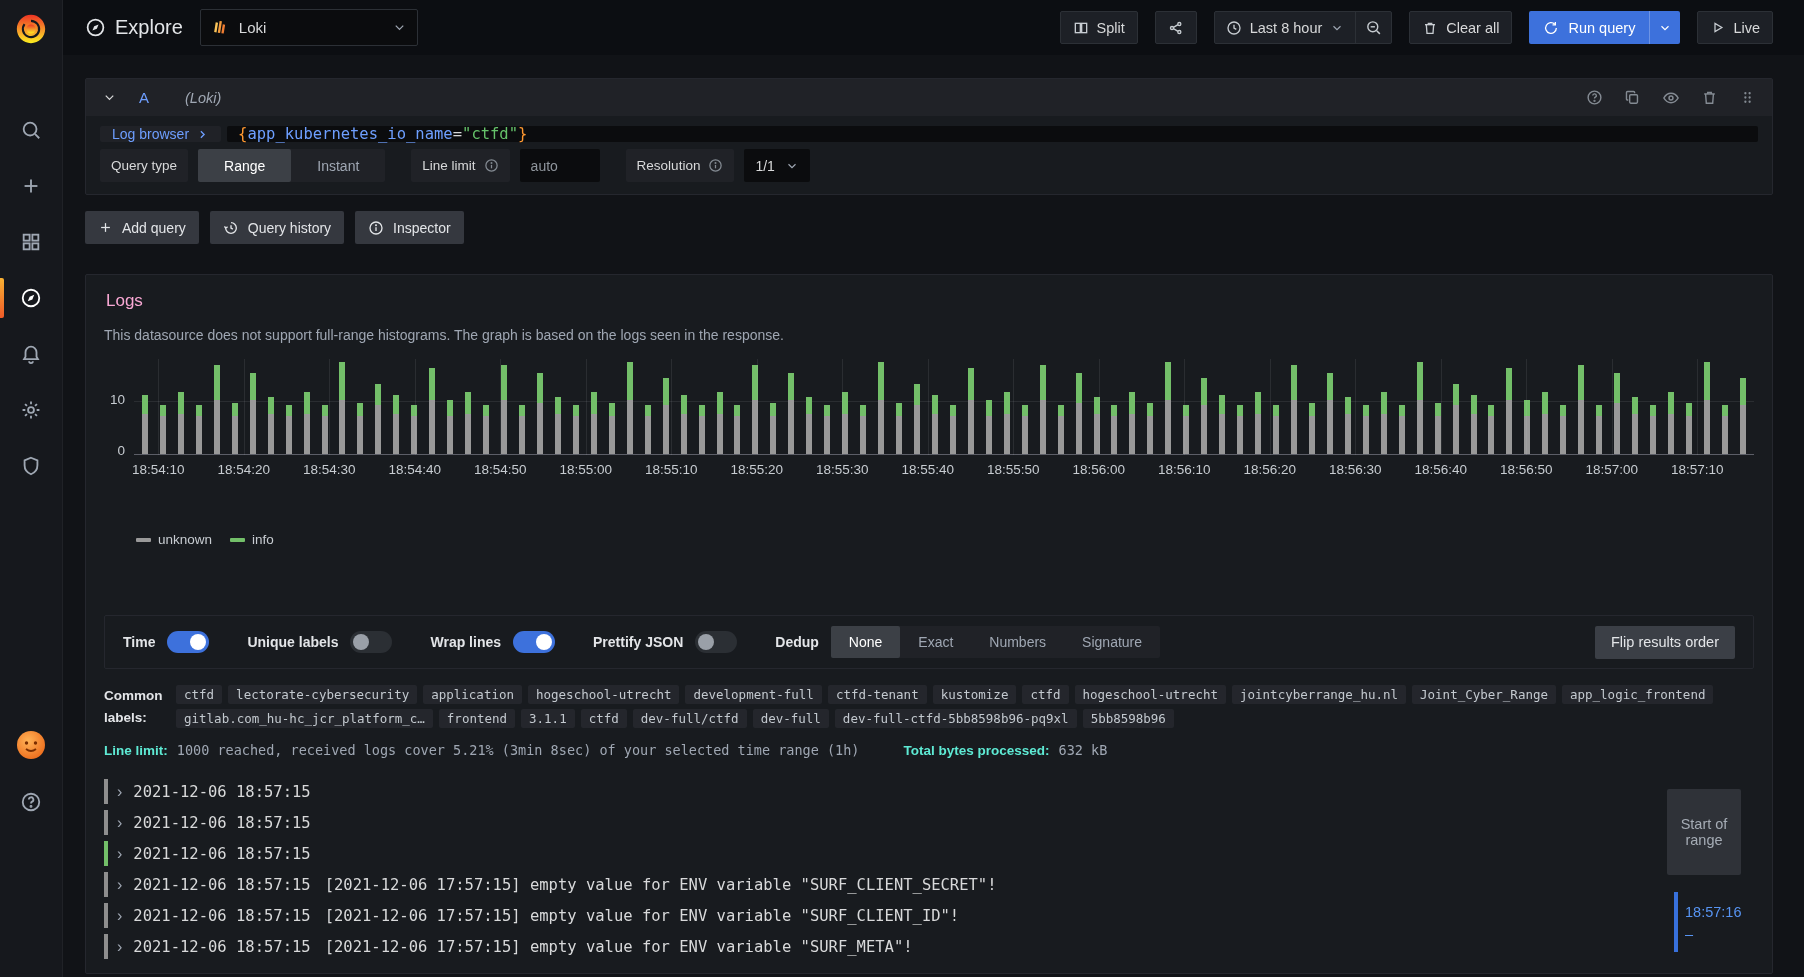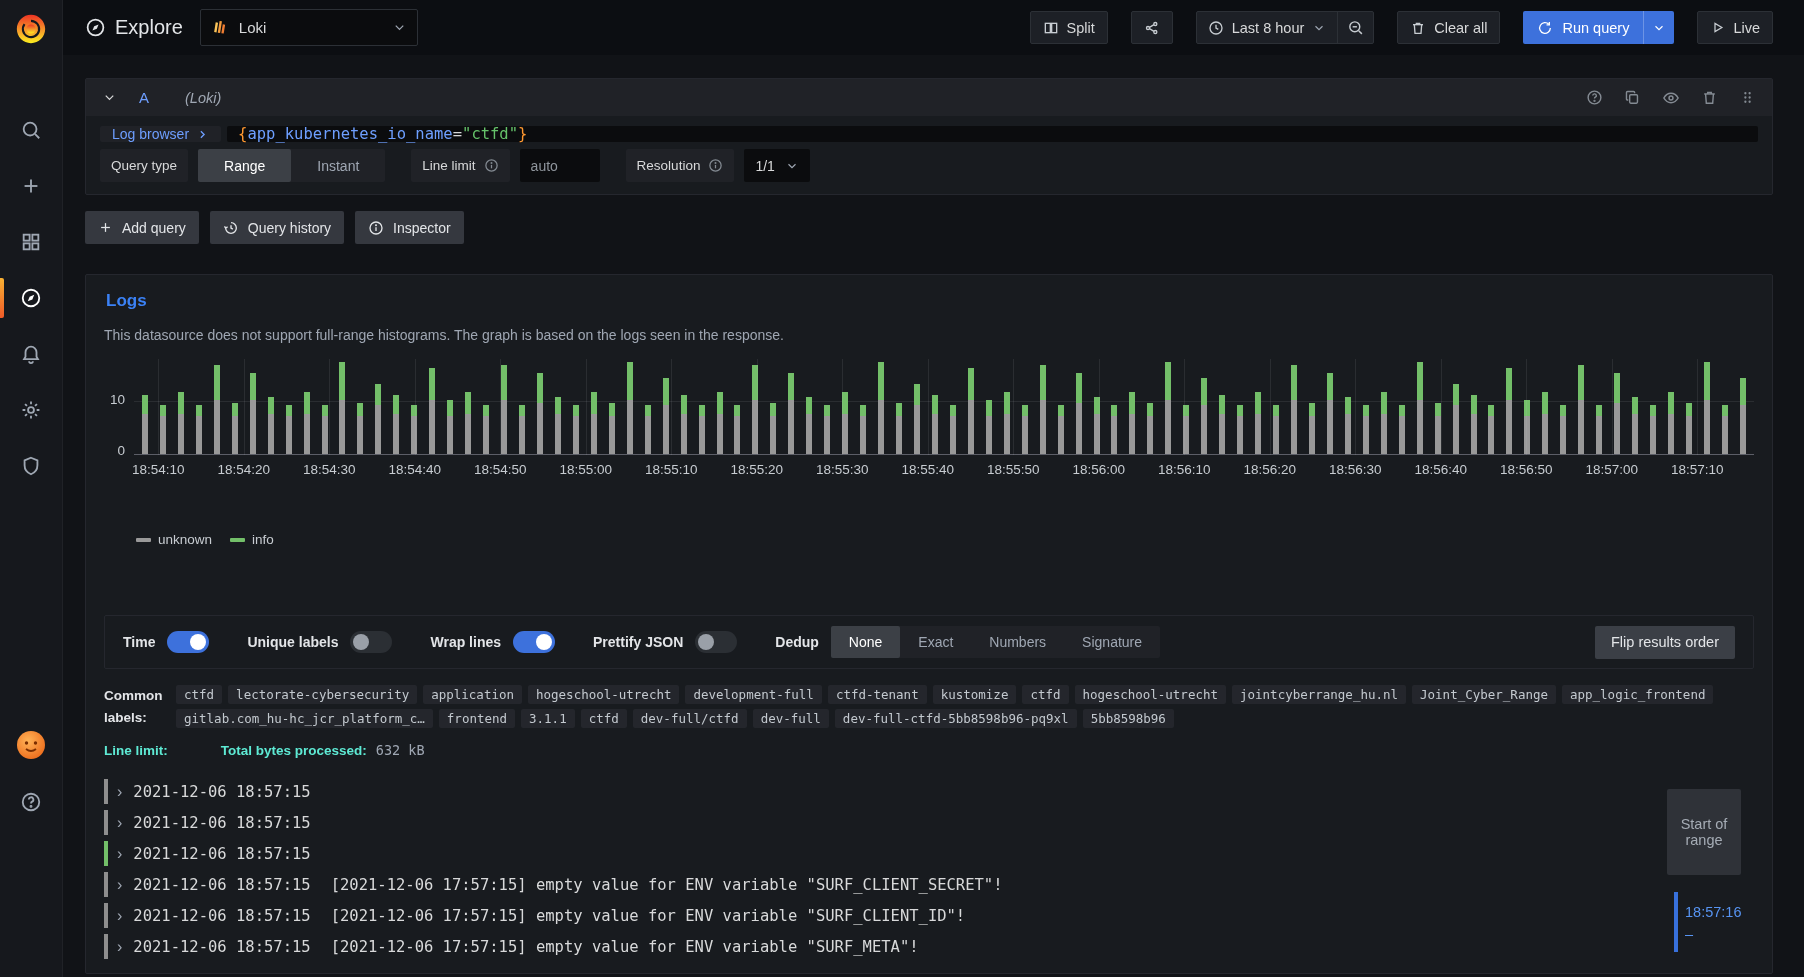--- a/index.html
+++ b/index.html
@@ -17,21 +17,21 @@
   .side-item.active::before { content:""; position:absolute; left:-11px; top:0; width:4px; height:40px;
     background:linear-gradient(180deg,#f8b133,#f05a28); border-radius:0 2px 2px 0; }
 
   
   .main { margin-left:63px; }
   .topbar { height:55px; display:flex; align-items:center; background:#0c0e12; padding:0 31px 0 22px; }
   .explore-title { display:flex; align-items:center; gap:9px; font-size:20px; font-weight:500; color:#e3e5e8; }
   .ds-picker { margin-left:17px; width:218px; height:37px; background:#0b0c0e; border:1px solid #2c3036;
     border-radius:2px; display:flex; align-items:center; padding:0 10px; gap:9px; cursor:pointer; }
   .ds-picker .name { font-size:15px; color:#d8d9da; flex:1; }
-  .toolbar { margin-left:auto; display:flex; align-items:center; gap:23px; }
+  .toolbar { margin-left:auto; display:flex; align-items:center; gap:17px; }
   .tb-btn { height:33px; background:#1d2026; border:1px solid #2c3036; border-radius:2px; color:#d8d9da;
     font-size:14.5px; font-weight:500; display:flex; align-items:center; gap:8px; padding:0 12px; cursor:pointer; white-space:nowrap; }
   .tb-btn .ic { color:#c7ccd1; }
   .tb-group { display:flex; height:33px; border:1px solid #2c3036; border-radius:2px; background:#1d2026; }
   .tb-group .seg1 { display:flex; align-items:center; gap:8px; padding:0 11px; cursor:pointer; font-size:14.5px; font-weight:500; }
   .tb-group .segdiv { width:1px; background:#2c3036; }
   .tb-group .seg2 { display:flex; align-items:center; padding:0 9px; cursor:pointer; }
   .run-btn { height:33px; background:#3d71dc; border-radius:2px; display:flex; color:#fff; overflow:hidden; }
   .run-btn .seg1 { display:flex; align-items:center; gap:9px; padding:0 14px; font-size:14.5px; font-weight:500; cursor:pointer; }
   .run-btn .segdiv { width:1px; background:rgba(255,255,255,.25); }
@@ -66,21 +66,21 @@
     padding:0 11px; font-size:14px; color:#d8d9da; cursor:pointer; }
   .info-ic { color:#848b93; }
 
   
   .actions { display:flex; gap:11px; margin:16px 0 0 0; }
   .act-btn { height:33px; background:#35383f; border-radius:2px; display:flex; align-items:center; gap:9px;
     padding:0 13px; font-size:14px; font-weight:500; color:#e3e5e8; cursor:pointer; }
 
   
   .logs-panel { margin-top:30px; height:700px; padding:14px 18px; position:relative; overflow:hidden; }
-  .logs-title { font-size:17px; font-weight:700; color:#3b82f6; margin:2px 0 16px 2px; }
+  .logs-title { font-size:17px; font-weight:400; color:#f9a8d4; margin:2px 0 16px 2px; }
   .logs-note { font-size:14px; color:#9fa7b3; margin-bottom:16px; }
 
   
   .chart { display:flex; }
   .y-axis { width:30px; position:relative; height:96px; }
   .y-axis span { position:absolute; right:9px; font-size:13.5px; color:#c7ccd1; }
   .plot { flex:1; position:relative; height:96px; }
   .vgrid { position:absolute; top:0; bottom:0; width:1px; background:rgba(204,204,220,.10); }
   .hgrid { position:absolute; left:0; right:0; top:42px; height:1px; background:rgba(204,204,220,.10); }
   .baseline { position:absolute; left:0; right:0; bottom:0; height:1px; background:rgba(204,204,220,.38); }
@@ -120,21 +120,21 @@
   .limit-row .bval { font-family:"DejaVu Sans Mono",monospace; font-size:13.5px; color:#9fa7b3; }
   .limit-row .spacer { width:44px; }
 
   
   .log-rows { margin-top:18px; }
   .log-row { display:flex; align-items:center; height:31px; cursor:pointer; }
   .lvl { width:4px; height:25px; margin-right:9px; flex:none; }
   .lvl-unknown { background:#8e8e8e; } .lvl-info { background:#73bf69; }
   .disc { color:#9fa7b3; font-size:16px; margin-right:11px; }
   .lts, .lmsg { font-family:"DejaVu Sans Mono",monospace; font-size:15.5px; color:#d8d9da; white-space:pre; }
-  .lts { margin-right:20px; }
+  .lts { margin-right:14px; }
 
   
   .start-range { position:absolute; top:514px; right:31px; width:74px; height:86px; background:#2f3238;
     border-radius:2px; display:flex; align-items:center; justify-content:center; text-align:center;
     font-size:14.5px; color:#a5acb5; cursor:pointer; padding:4px; }
   .range-marker { position:absolute; top:617px; left:1588px; display:flex; }
   .range-marker .mbar { width:4px; height:60px; background:#3871dc; }
   .range-marker .mtext { margin:12px 0 0 7px; font-size:14.5px; color:#5794f2; }
   .range-marker .mdash { display:block; margin-top:6px; }
 </style>
@@ -912,20 +912,21 @@
               <span class="chip">dev-full/ctfd</span>
               <span class="chip">dev-full</span>
               <span class="chip">dev-full-ctfd-5bb8598b96-pq9xl</span>
               <span class="chip">5bb8598b96</span>
             </div>
           </div>
       </div>
 
       <div class="limit-row">
         <span class="blabel">Line limit:</span>
+        <span class="bval">1000 reached, received logs cover 5.21% (3min 8sec) of your selected time range (1h)</span>
         <span class="spacer"></span>
         <span class="blabel">Total bytes processed:</span>
         <span class="bval">632 kB</span>
       </div>
 
       <div class="log-rows">
           <div class="log-row">
             <span class="lvl lvl-unknown"></span>
             <span class="disc">›</span>
             <span class="lts">2021-12-06 18:57:15</span>

